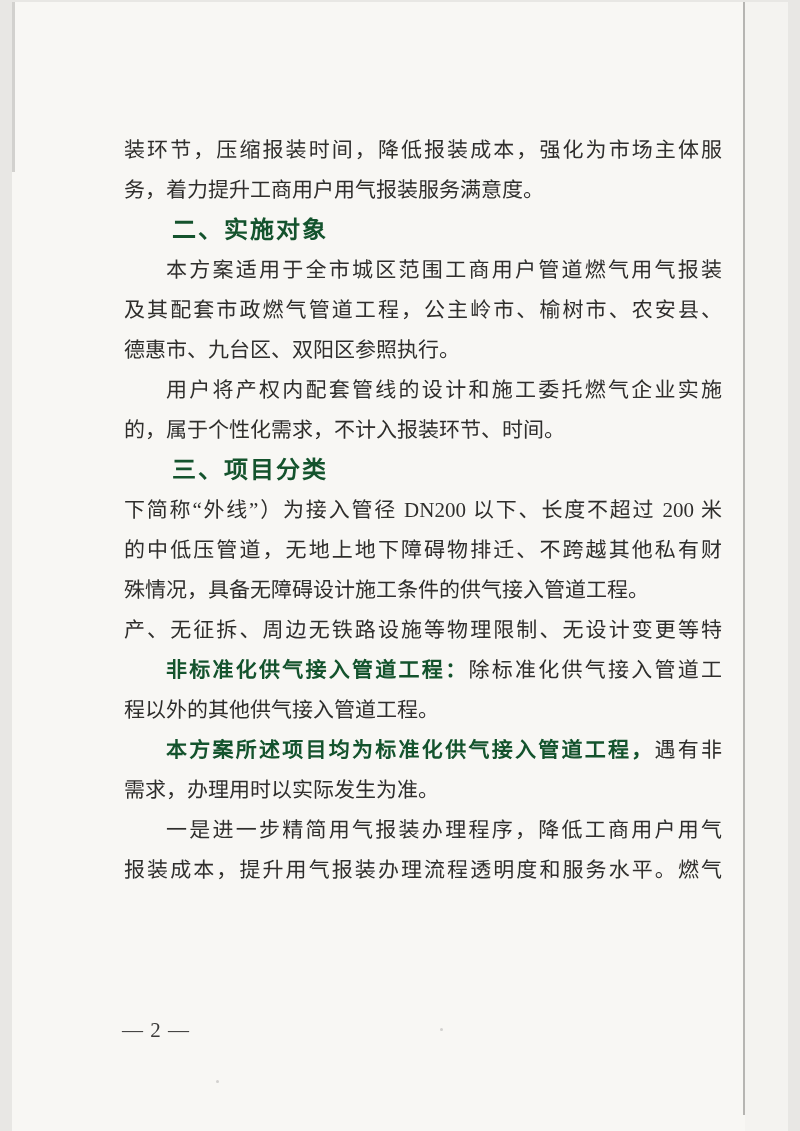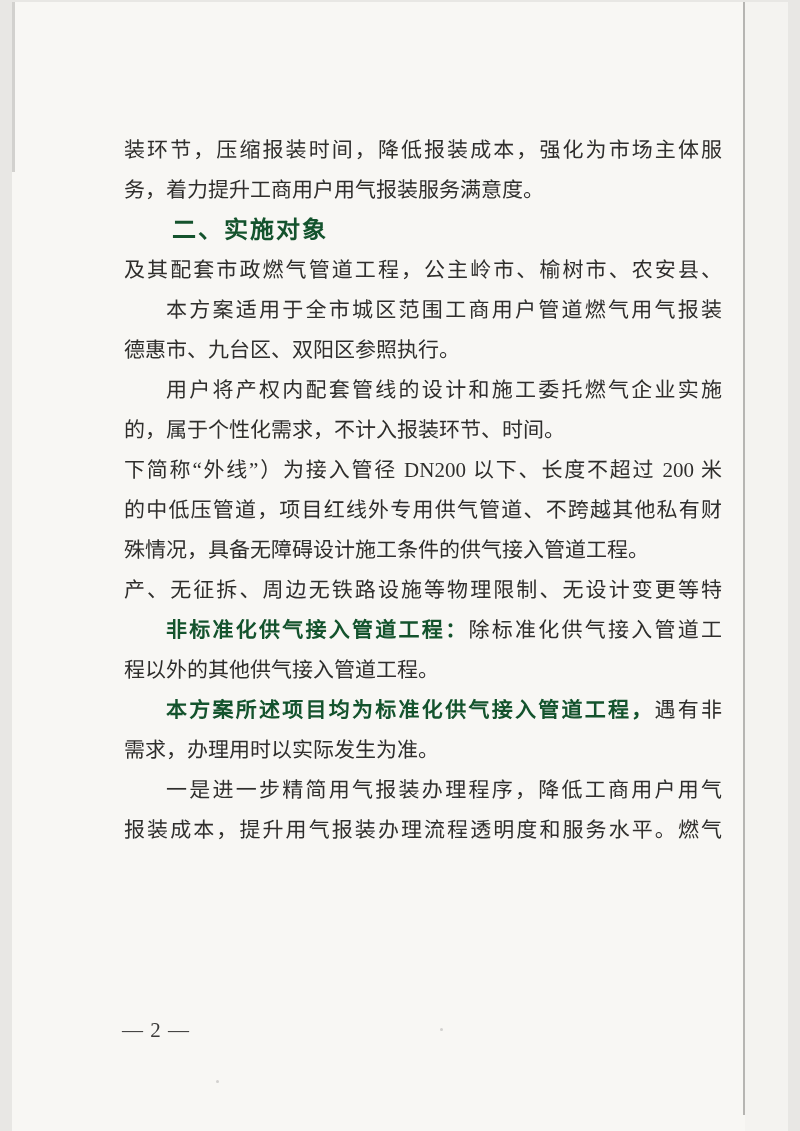--- a/index.html
+++ b/index.html
@@ -98,27 +98,28 @@
   <div class="right-strip"></div>
   <div class="edge-line" style="background: rgb(182, 181, 178);"></div>
   <div class="corner-sliver" style="background: rgb(210, 209, 206);"></div>
   <div class="speck" style="left:204px; top:1078px;"></div>
   <div class="speck" style="left:428px; top:1026px;"></div>
 
   <div class="textblock">
       <div class="line body justify"><span class="seg">装环节，压缩报装时间，降低报装成本，强化为市场主体服</span></div>
       <div class="line body"><span class="seg">务，着力提升工商用户用气报装服务满意度。</span></div>
       <div class="line heading indent"><span class="seg bold">二、实施对象</span></div>
+      <div class="line body justify indent"><span class="seg">本方案适用于全市城区范围工商用户管道燃气用气报装</span></div>
       <div class="line body justify"><span class="seg">及其配套市政燃气管道工程，公主岭市、榆树市、农安县、</span></div>
-      <div class="line body justify indent"><span class="seg">本方案适用于全市城区范围工商用户管道燃气用气报装</span></div>
       <div class="line body"><span class="seg">德惠市、九台区、双阳区参照执行。</span></div>
       <div class="line body justify indent"><span class="seg">用户将产权内配套管线的设计和施工委托燃气企业实施</span></div>
       <div class="line body"><span class="seg">的，属于个性化需求，不计入报装环节、时间。</span></div>
+      <div class="line heading indent"><span class="seg bold">三、项目分类</span></div>
       <div class="line body justify"><span class="seg">下简称“外线”）为接入管径 DN200 以下、长度不超过 200 米</span></div>
-      <div class="line body justify"><span class="seg">的中低压管道，项目红线外专用供气管道、不跨越其他私有财</span></div>
+      <div class="line body justify"><span class="seg">的中低压管道，无地上地下障碍物排迁、不跨越其他私有财</span></div>
       <div class="line body"><span class="seg">殊情况，具备无障碍设计施工条件的供气接入管道工程。</span></div>
       <div class="line body justify"><span class="seg">产、无征拆、周边无铁路设施等物理限制、无设计变更等特</span></div>
       <div class="line body justify indent"><span class="seg bold">非标准化供气接入管道工程：</span><span class="seg">除标准化供气接入管道工</span></div>
       <div class="line body"><span class="seg">程以外的其他供气接入管道工程。</span></div>
       <div class="line body justify indent"><span class="seg bold">本方案所述项目均为标准化供气接入管道工程，</span><span class="seg">遇有非</span></div>
       <div class="line body"><span class="seg">需求，办理用时以实际发生为准。</span></div>
       <div class="line body justify indent"><span class="seg">一是进一步精简用气报装办理程序，降低工商用户用气</span></div>
       <div class="line body justify"><span class="seg">报装成本，提升用气报装办理流程透明度和服务水平。燃气</span></div>
     </div>
 

